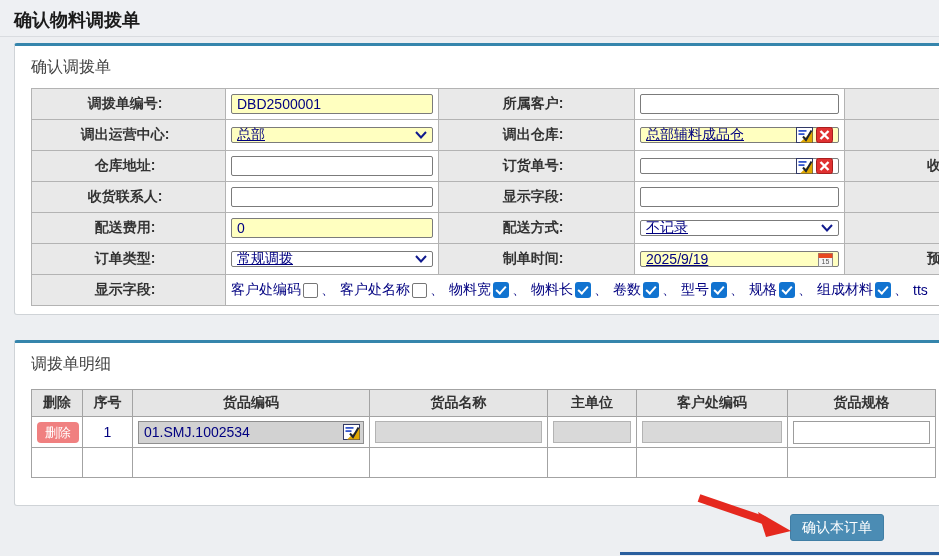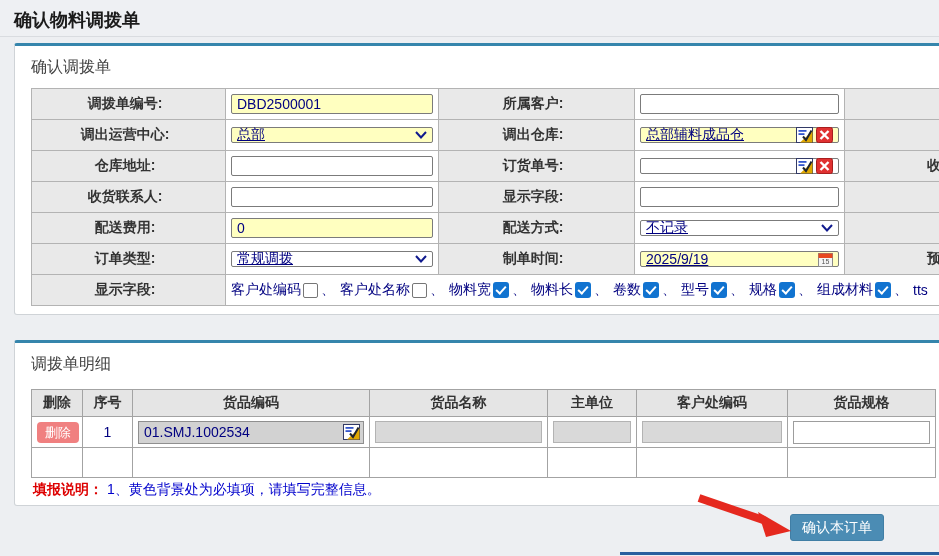--- a/index.html
+++ b/index.html
@@ -343,24 +343,20 @@
           <td></td>
           <td></td>
       <td></td>
           <td></td>
           <td></td>
       <td></td>
     </tr>
   </tbody>
     </table>
 
-  <div class="note">
-    <span class="nlabel">填报说明：</span>
-    <span class="ntext">1、黄色背景处为必填项，请填写完整信息。</span>
-  </div>
 </div>
 
 <button class="confirm-btn">确认本订单</button>
 
 <svg class="arrow-annot" viewBox="0 0 104 44">
   <line x1="7" y1="5" x2="74" y2="28" stroke="#e5291f" stroke-width="8"></line>
   <polygon points="99,38 66,19 74,44" fill="#e5291f"></polygon>
 </svg>
 
 <div class="bottom-line"></div>

